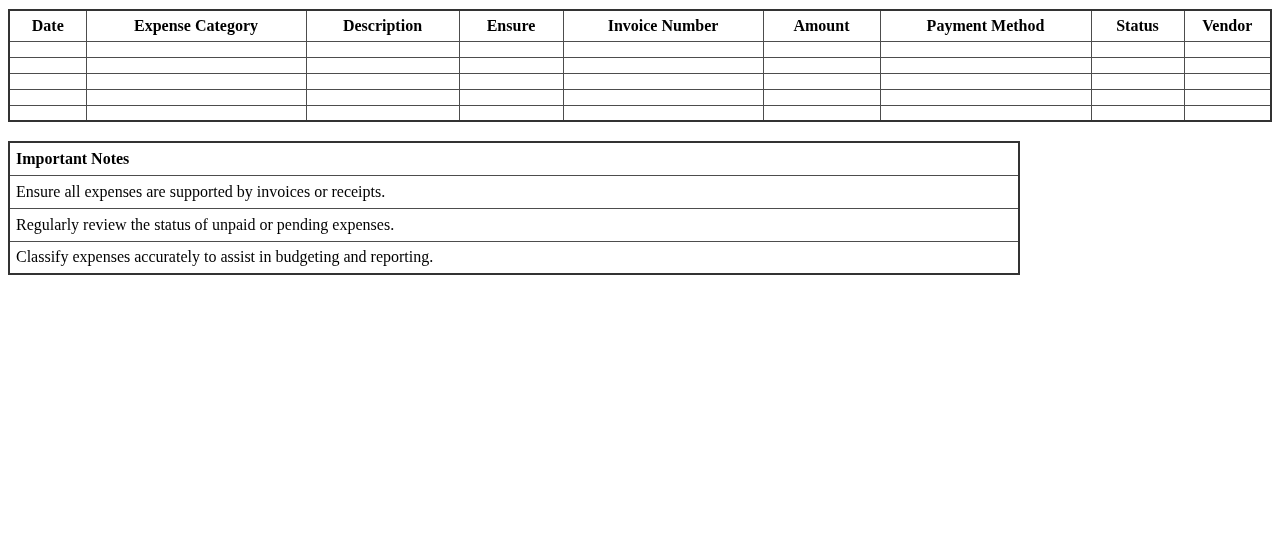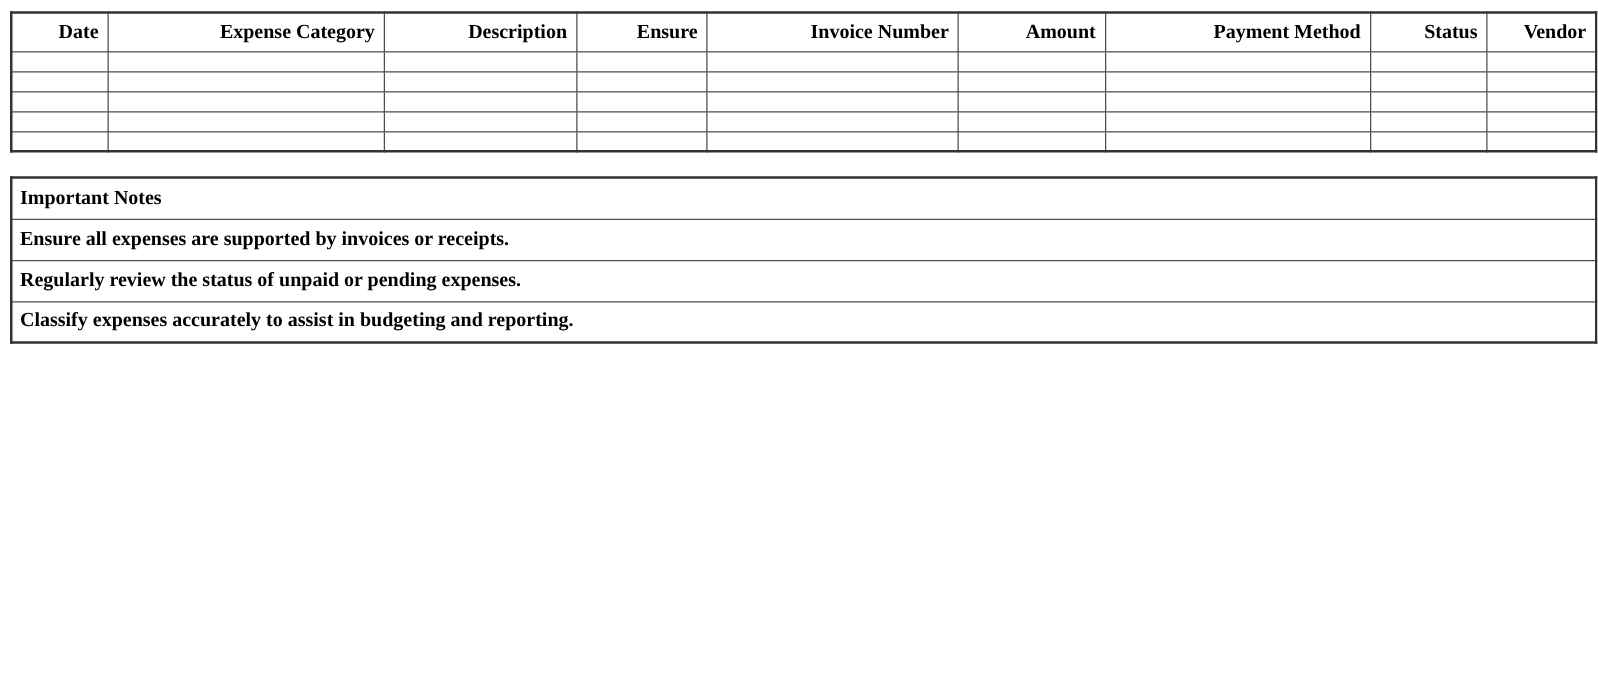--- a/index.html
+++ b/index.html
@@ -19,32 +19,32 @@
   }
   body {
     width: 1278px;
     height: 550px;
     padding: 8px;
     overflow: hidden;
   }
   table {
     border-collapse: collapse;
     table-layout: fixed;
-    width: 1270px;
+    width: 1012px;
     background: var(--bg);
   }
   .expense-table {
     margin-top: 1px;
     border: 2px solid var(--border-strong);
   }
   .expense-table th,
   .expense-table td {
     border: 1px solid var(--border-light);
     padding: 0 7px;
-    text-align: right;
+    text-align: center;
     vertical-align: middle;
     overflow: hidden;
     white-space: nowrap;
   }
   .expense-table th {
     height: 31px;
     font-weight: bold;
     font-size: 16px;
   }
   .expense-table td.empty-cell {
@@ -62,21 +62,21 @@
     vertical-align: middle;
     height: 33px;
     overflow: hidden;
     white-space: nowrap;
   }
   .notes-table th {
     font-weight: bold;
     font-size: 16px;
   }
   .notes-table td {
-    font-weight: bold;
+    font-weight: normal;
     font-size: 16px;
   }
 </style>
 </head>
 <body>
 
 <table class="expense-table">
   <colgroup>
     <col style="width:77px">
     <col style="width:220px">

